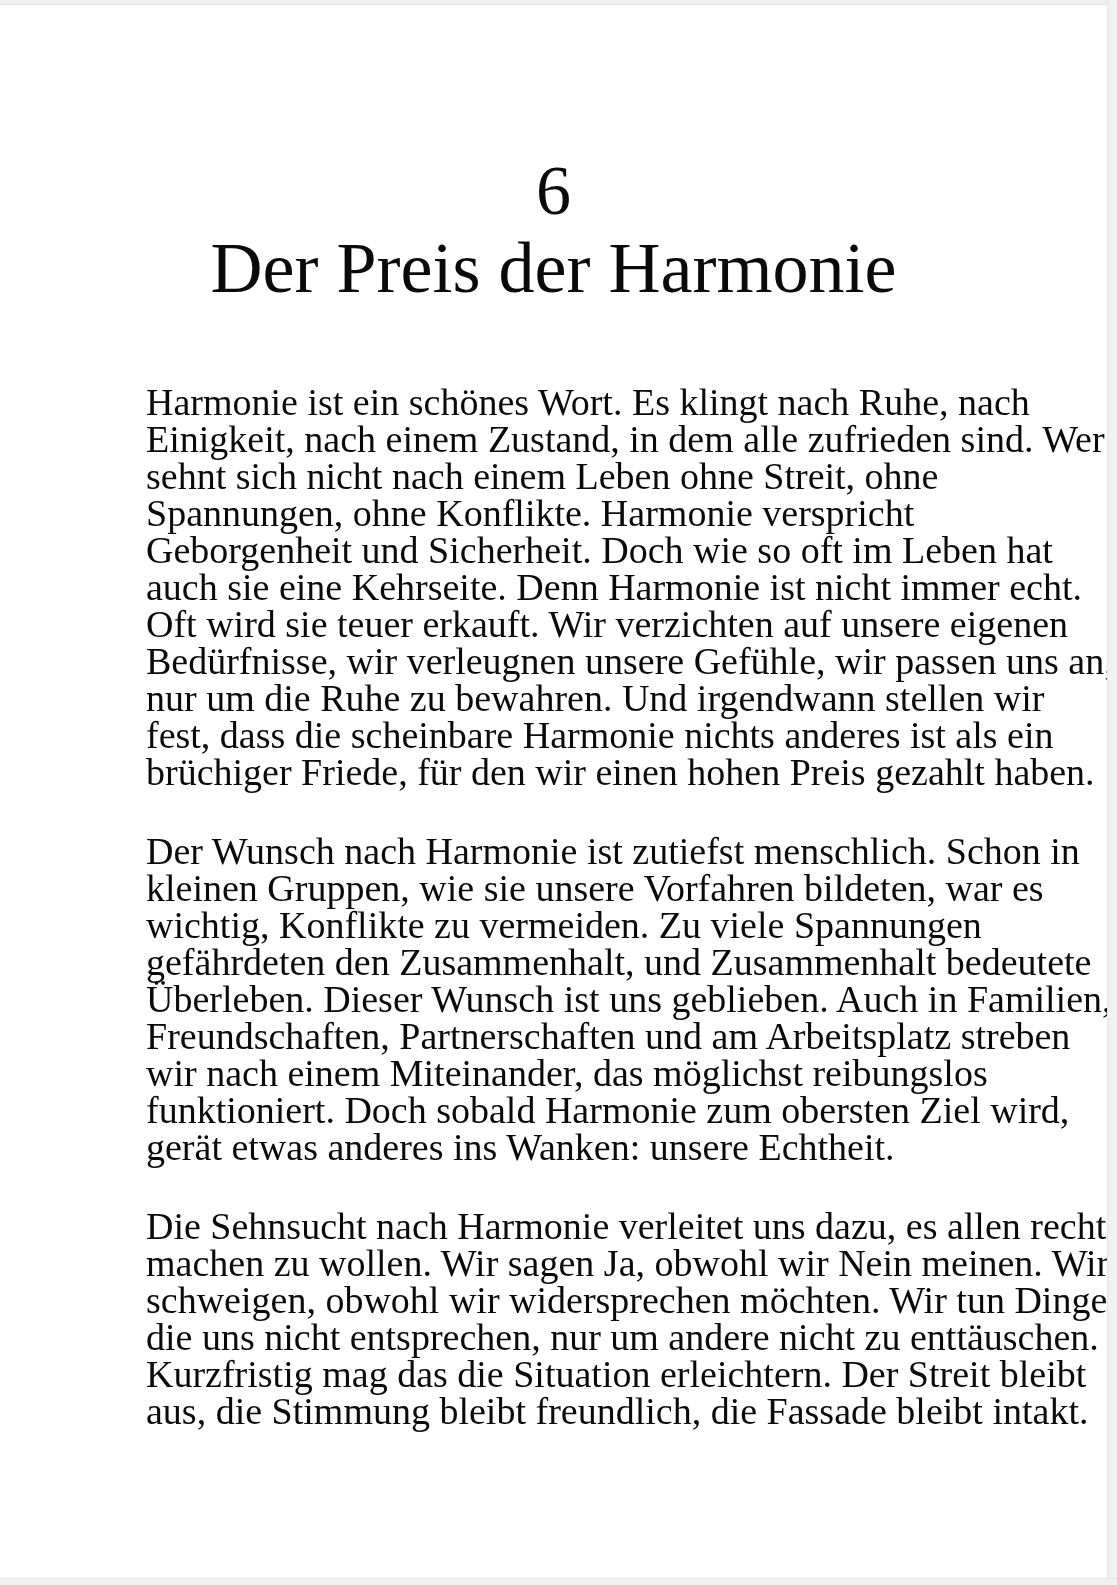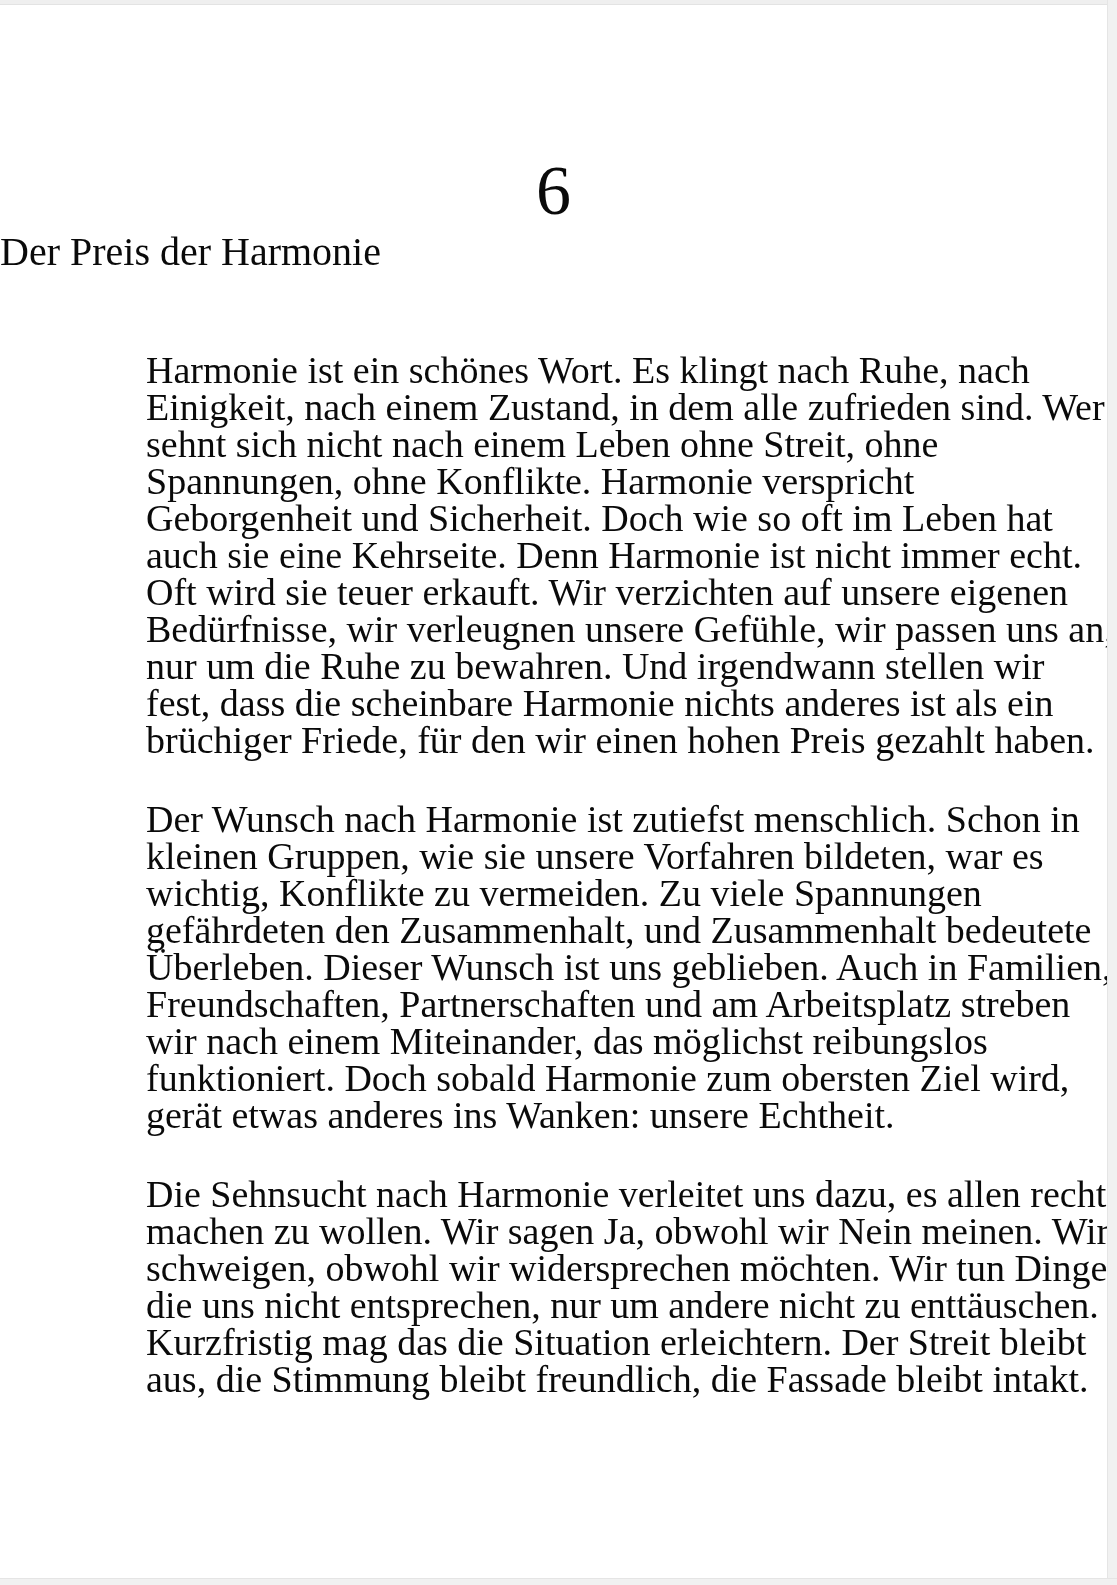--- a/index.html
+++ b/index.html
@@ -50,23 +50,24 @@
   .chapter-number {
     margin: 151px 0 0 0;
     font-size: 70px;
     line-height: 1;
     font-weight: normal;
     text-align: center;
     letter-spacing: 0;
   }
   .chapter-title {
     margin: 6px 0 0 0;
-    font-size: 40px;
+    font-size: 72px;
     line-height: 1;
     font-weight: normal;
+    text-align: center;
   }
   .body-text {
     margin-top: 80px;
     padding-left: 146px;
     font-size: 38px;
     line-height: 37px;
   }
   .para {
     margin: 0 0 42px 0;
     white-space: pre;  

